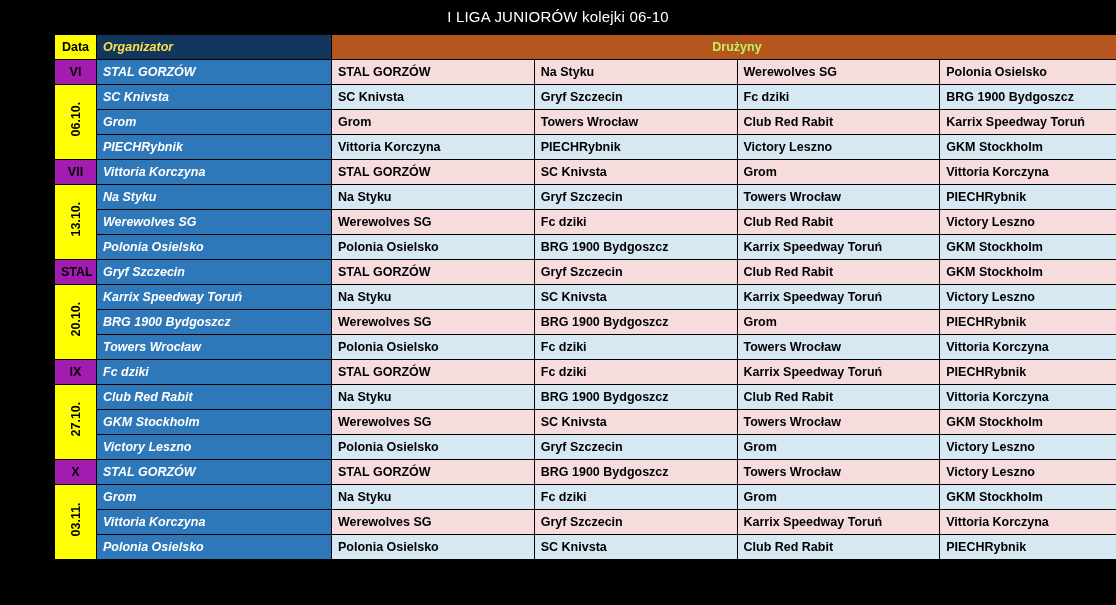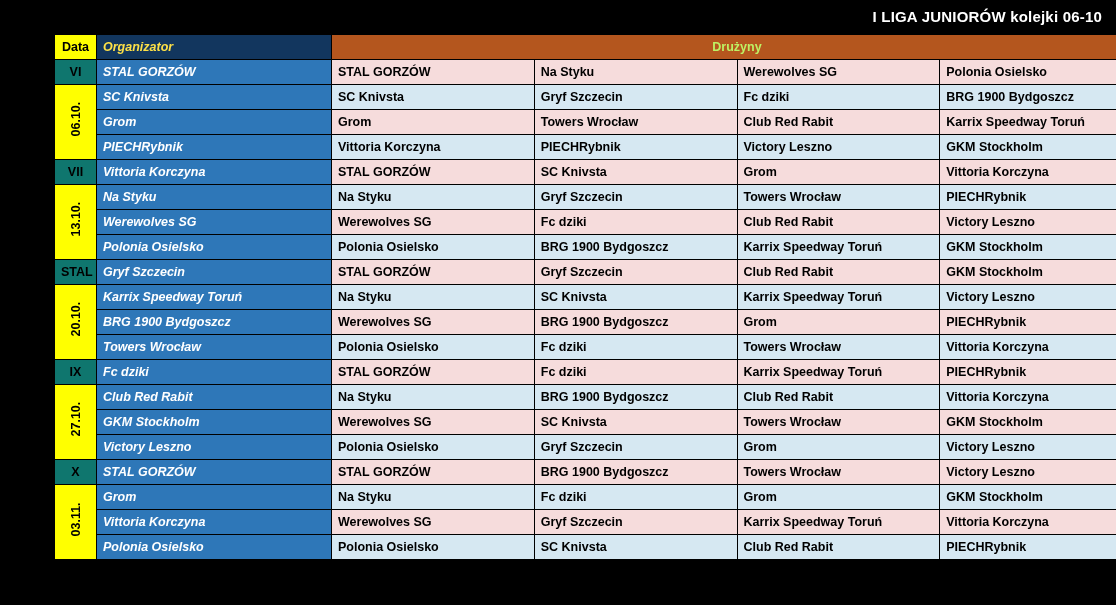--- a/index.html
+++ b/index.html
@@ -17,22 +17,22 @@
     position: relative;
     width: 1116px;
     height: 605px;
     background: #000000;
     box-sizing: border-box;
     padding: 0 14px;
   }
   .title {
     color: #ffffff;
     font-size: 15px;
-    font-weight: bold;
-    text-align: right;
+    font-weight: normal;
+    text-align: center;
     padding: 8px 0 9px 0;
     letter-spacing: 0.2px;
   }
   table.schedule {
     border-collapse: collapse;
     width: 1088px;
     table-layout: fixed;
     margin-left: 40px;
   }
   table.schedule td {
@@ -68,21 +68,21 @@
   .hdr-teams {
     background: #b4561e;
     color: #bef264;
     font-weight: bold;
     font-size: 14px;
     text-align: center;
   }
 
   
   .round-no {
-    background: #0f766e;
+    background: #a21caf;
     color: #000000;
     font-weight: bold;
     text-align: center;
     font-size: 12.5px;
   }
   
   .date-cell {
     background: #ffff00;
     color: #000000;
     font-weight: bold;

